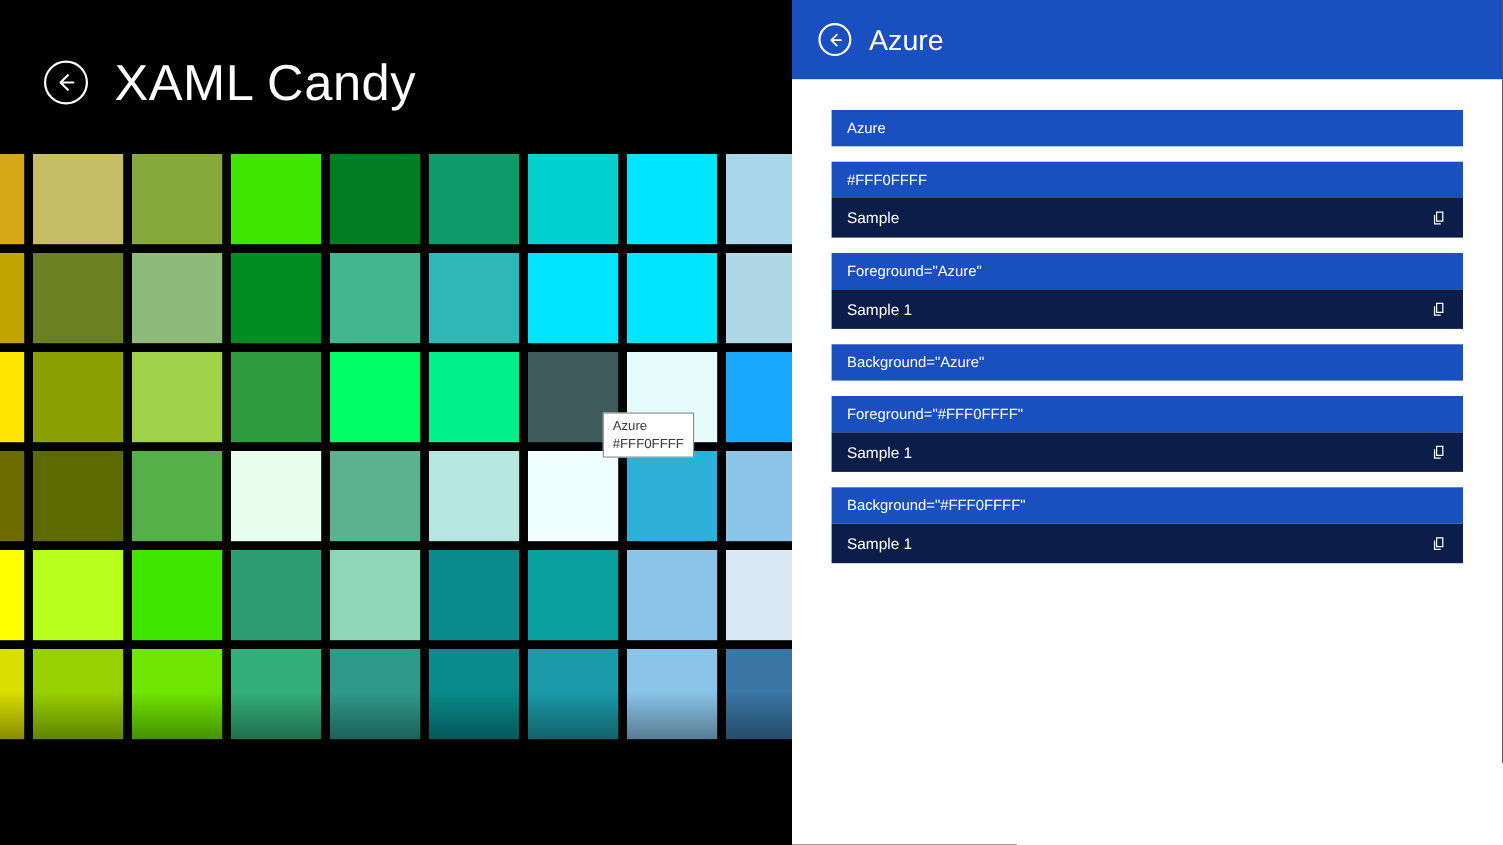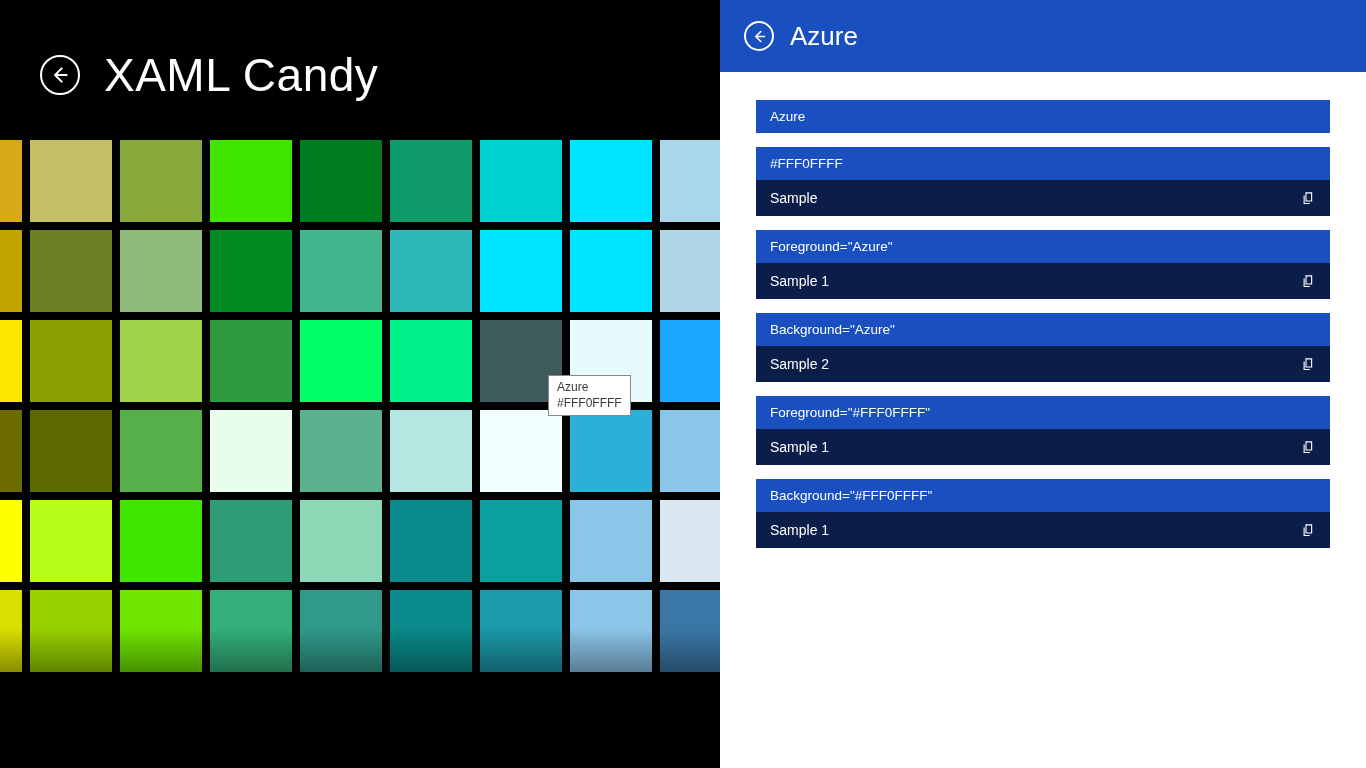--- a/index.html
+++ b/index.html
@@ -192,28 +192,20 @@
             <span>Sample 1</span>
             <span class="copy-icon">
               <svg viewBox="0 0 24 24">
                 <path d="M8 3h9v13H8z M5 7v13h9" stroke="#fff" stroke-width="1.8" fill="none"></path>
               </svg>
             </span>
           </div>
         </div>
         <div class="prop">
           <div class="prop-top">Background="Azure"</div>
-          <div class="prop-bot">
-            <span>Sample 2</span>
-            <span class="copy-icon">
-              <svg viewBox="0 0 24 24">
-                <path d="M8 3h9v13H8z M5 7v13h9" stroke="#fff" stroke-width="1.8" fill="none"></path>
-              </svg>
-            </span>
-          </div>
         </div>
         <div class="prop">
           <div class="prop-top">Foreground="#FFF0FFFF"</div>
           <div class="prop-bot">
             <span>Sample 1</span>
             <span class="copy-icon">
               <svg viewBox="0 0 24 24">
                 <path d="M8 3h9v13H8z M5 7v13h9" stroke="#fff" stroke-width="1.8" fill="none"></path>
               </svg>
             </span>

